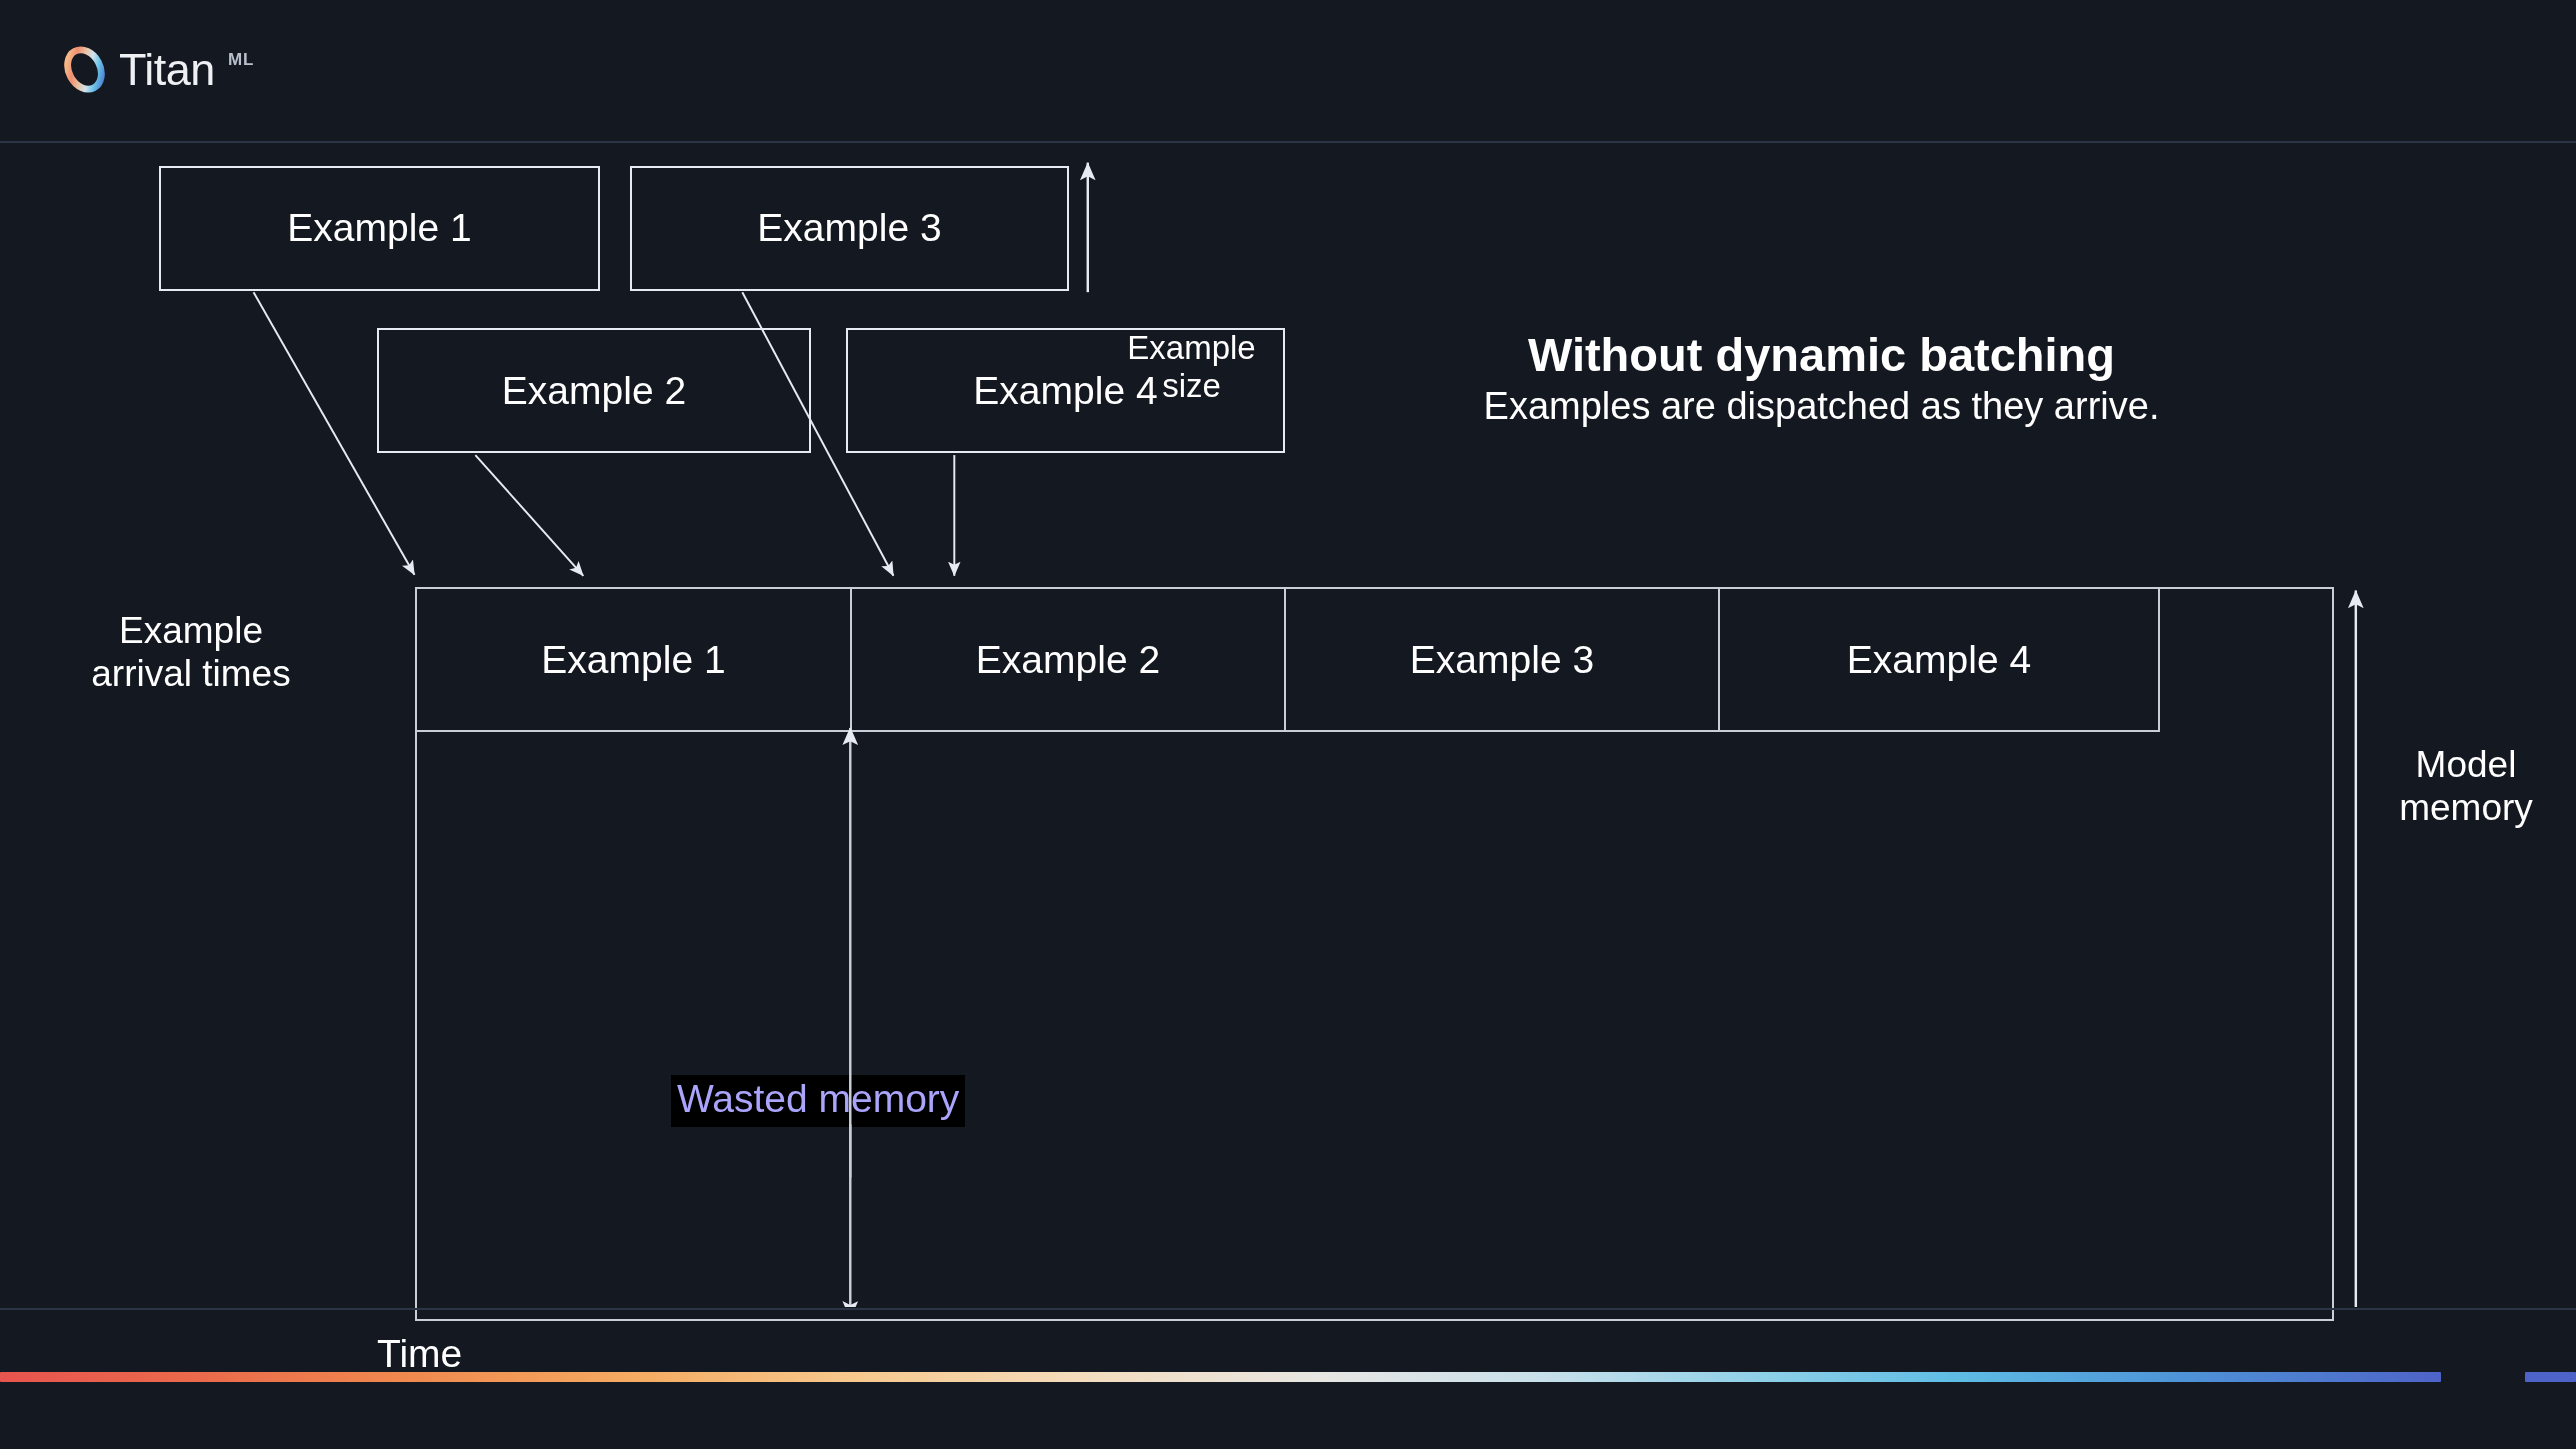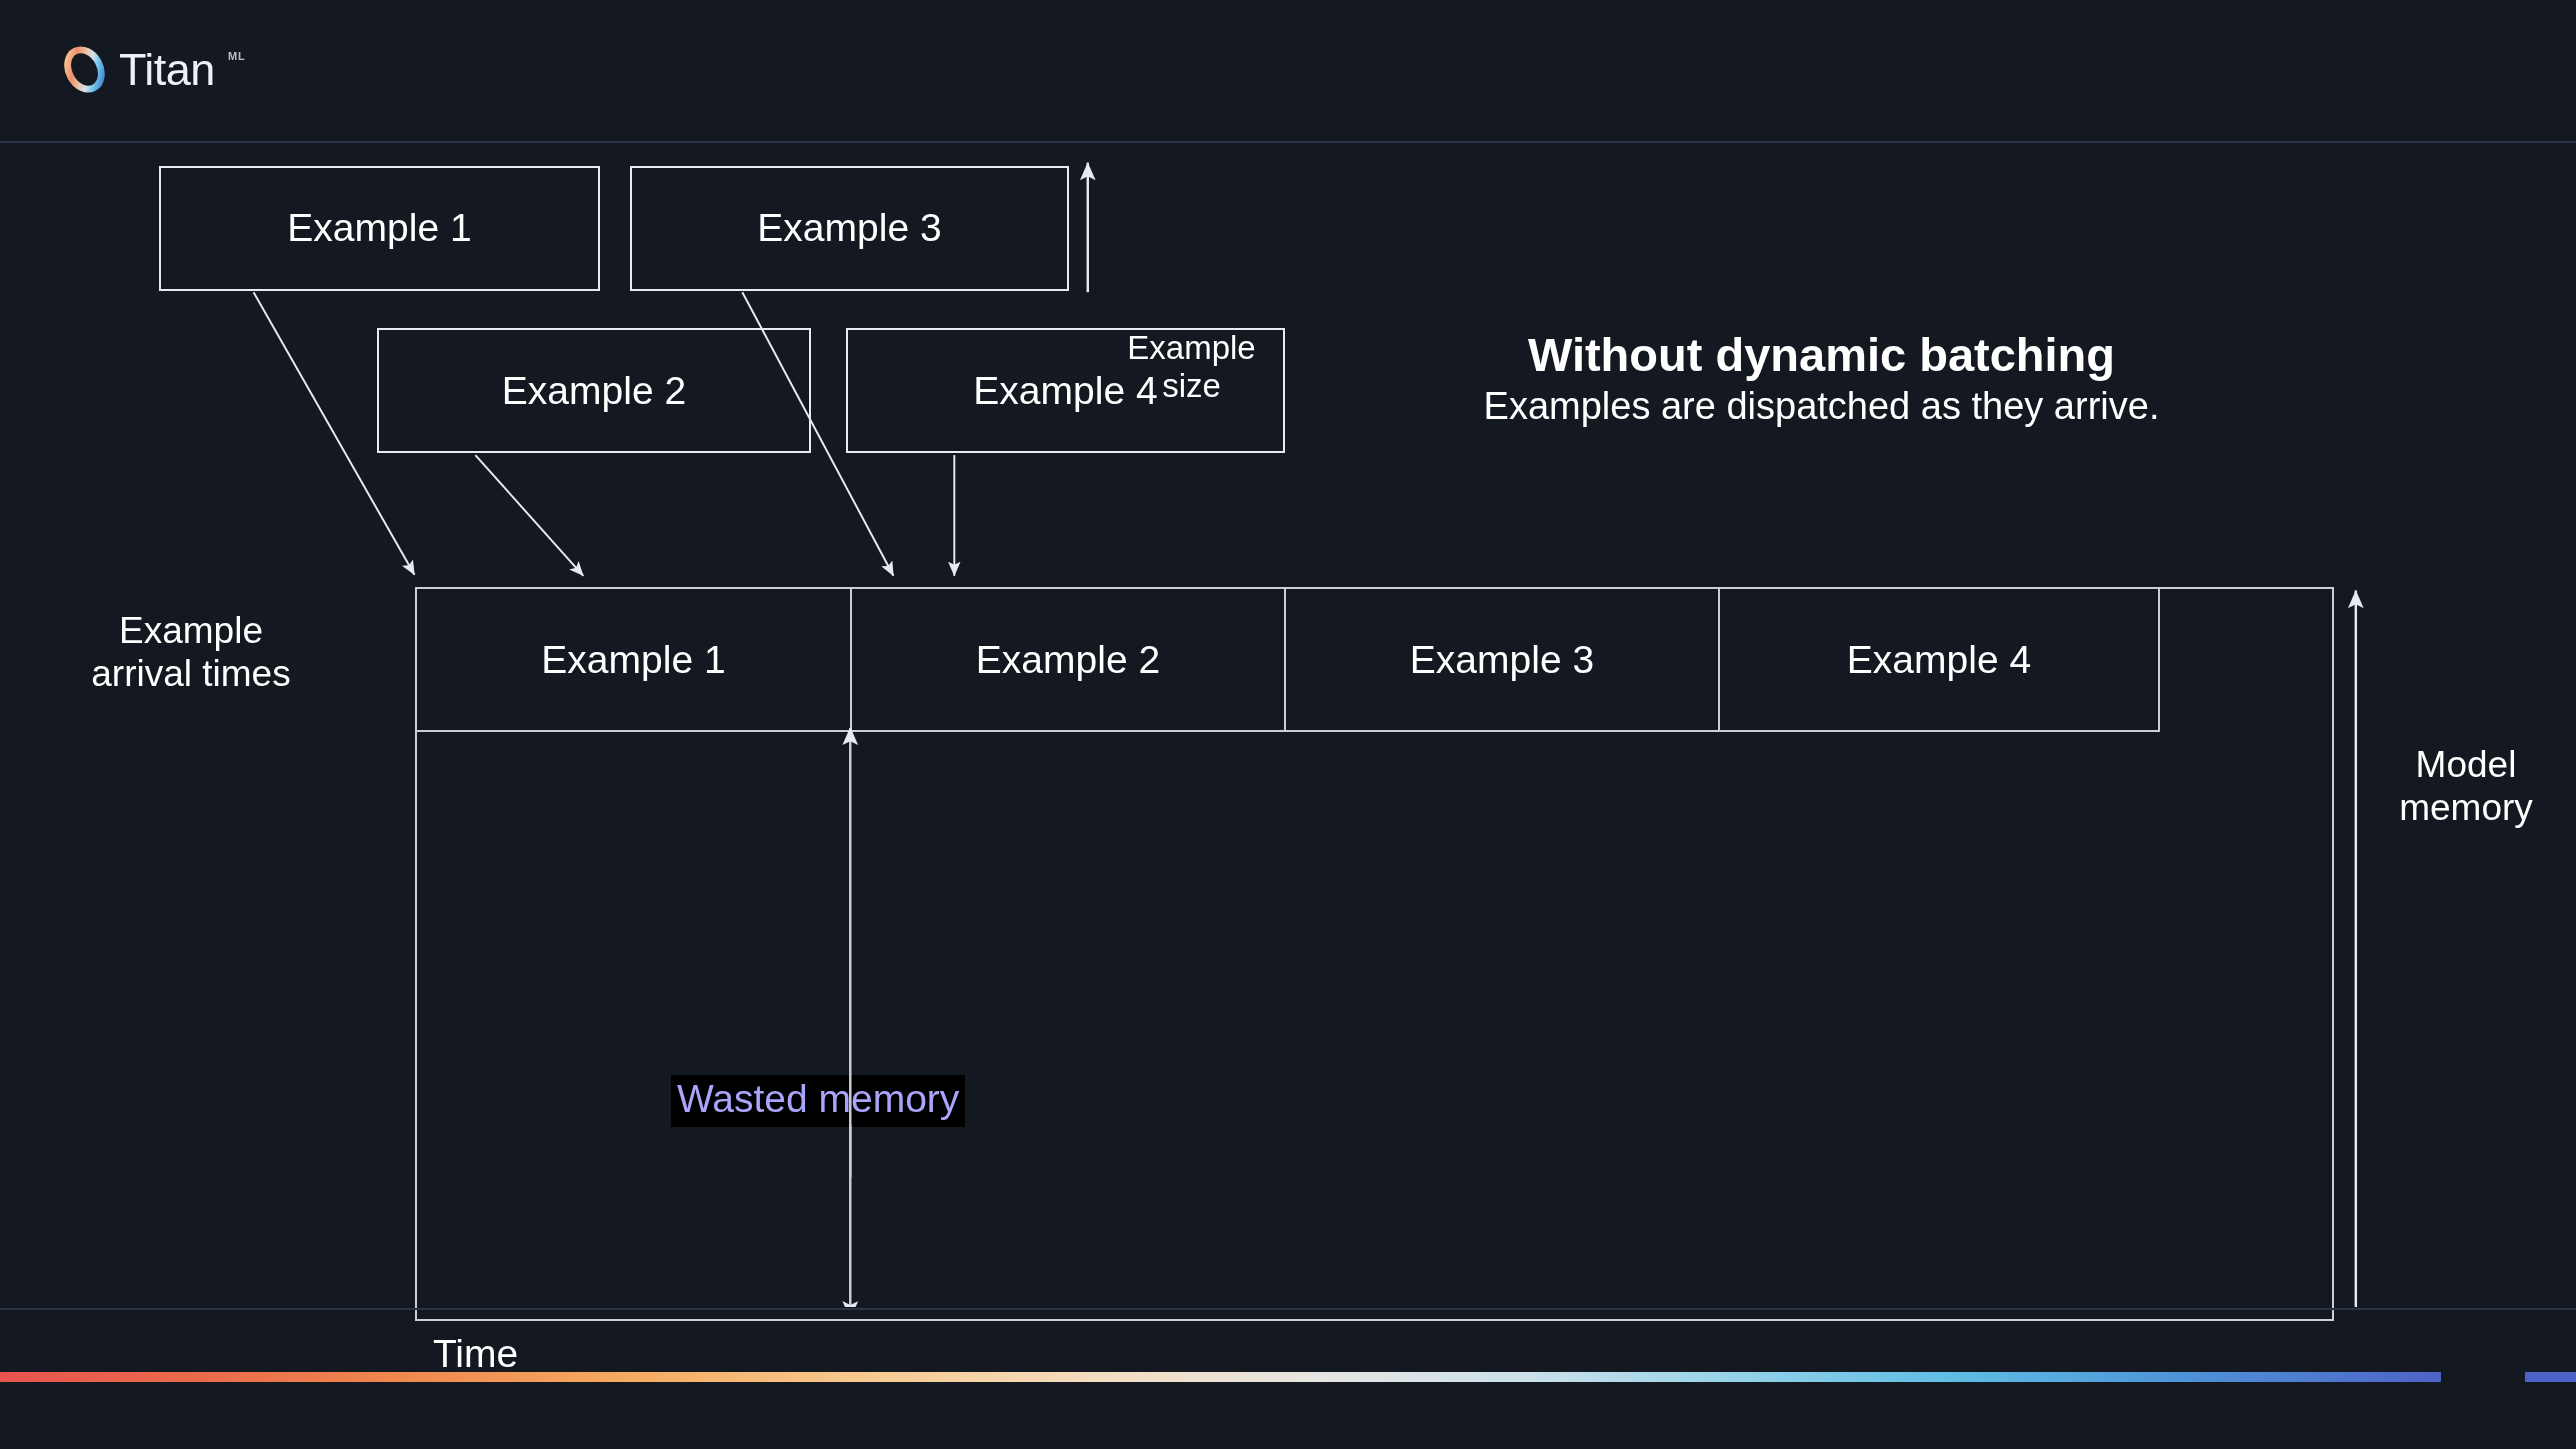--- a/index.html
+++ b/index.html
@@ -38,21 +38,21 @@
   }
   #logo-mark { width: 47px; height: 47px; display: block; }
   #logo-word {
     font-size: 45px;
     font-weight: 500;
     letter-spacing: -0.5px;
     color: #eef0f4;
     line-height: 1;
   }
   #logo-sup {
-    font-size: 11px;
+    font-size: 17px;
     font-weight: 600;
     letter-spacing: 1px;
     color: #b9c0cc;
     align-self: flex-start;
     margin-top: 3.9px;
     margin-left: 2px;
   }
 
   
   #canvas {
@@ -233,21 +233,21 @@
   </div>
   <div class="seg-box" style="left:1718px; top:444px; width:442px; height:145px;">
     <span class="lbl">Example 4</span>
   </div>
 
   <div id="wasted-label">Wasted memory</div>
 
   <div class="plain-label" style="left:2368px; top:601px; width:196px;">Model
 memory</div>
 
-  <div class="plain-label" style="left:397px; top:1188px; width:157px; text-align:center; font-size:39px;">Time</div>
+  <div class="plain-label" style="left:377px; top:1188px; width:157px; text-align:left; font-size:39px;">Time</div>
 
   <svg id="overlay" viewBox="0 0 2624 1186">
     <defs>
       <marker id="ah" markerWidth="9" markerHeight="9" refX="7.2" refY="3.2" orient="auto" markerUnits="strokeWidth">
         <path d="M0,0 L7.4,3.2 L0,6.4 L1.6,3.2 z" fill="#e7eaf0"></path>
       </marker>
       <marker id="ah-start" markerWidth="9" markerHeight="9" refX="0.4" refY="3.2" orient="auto" markerUnits="strokeWidth">
         <path d="M7.4,0 L0,3.2 L7.4,6.4 L5.8,3.2 z" fill="#e7eaf0"></path>
       </marker>
     </defs>

